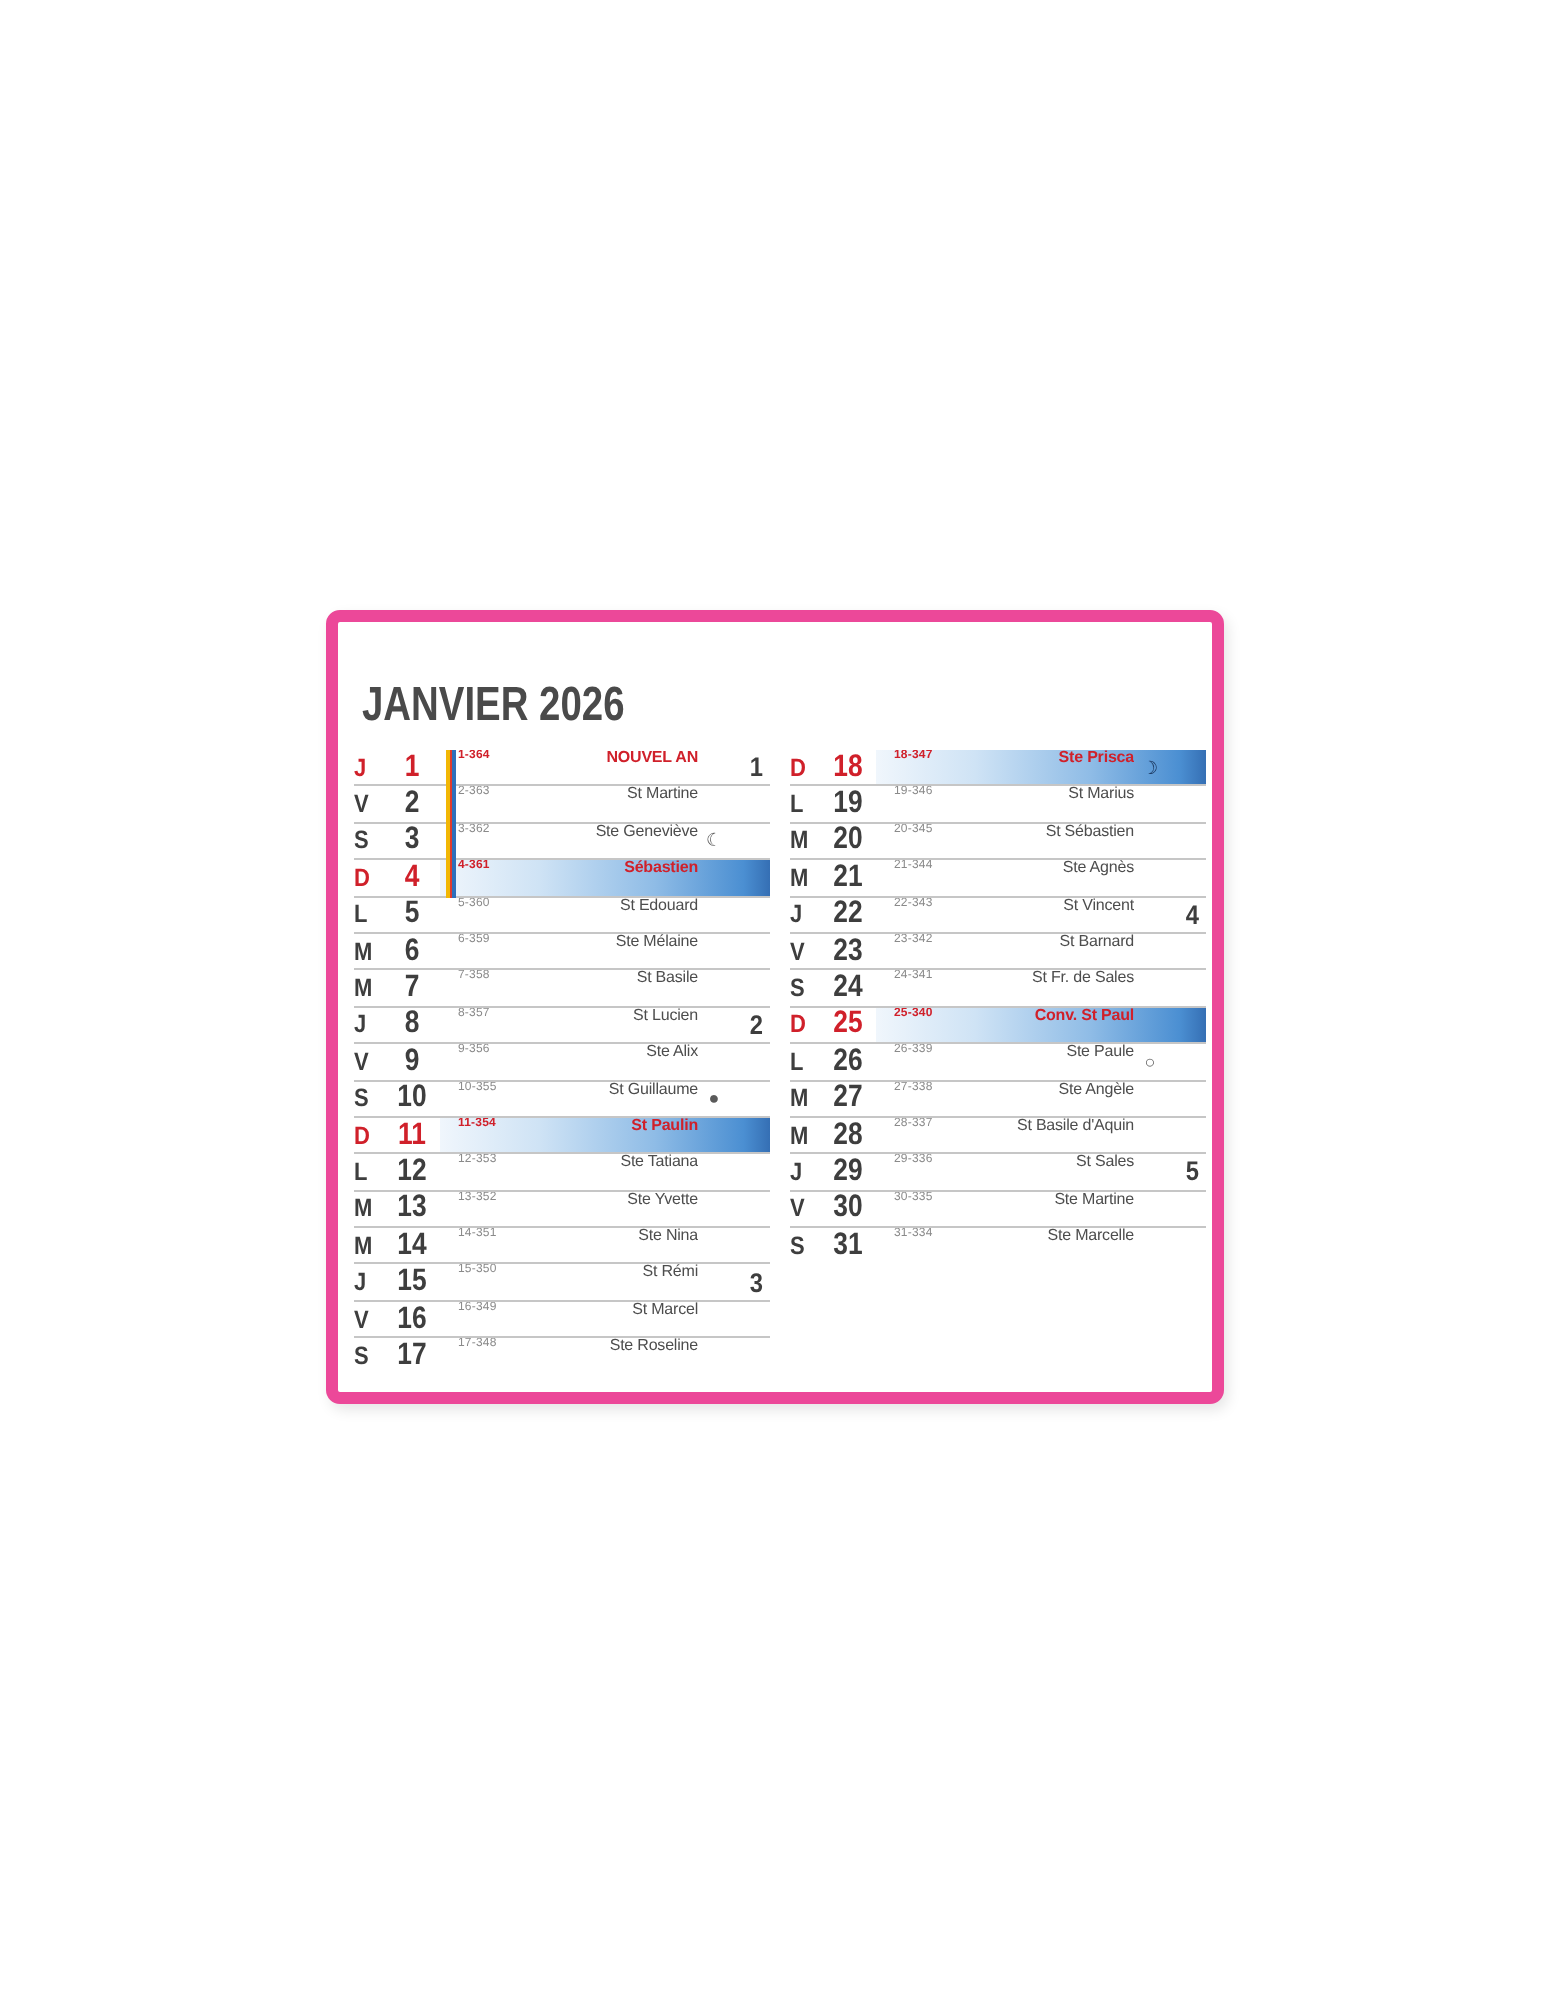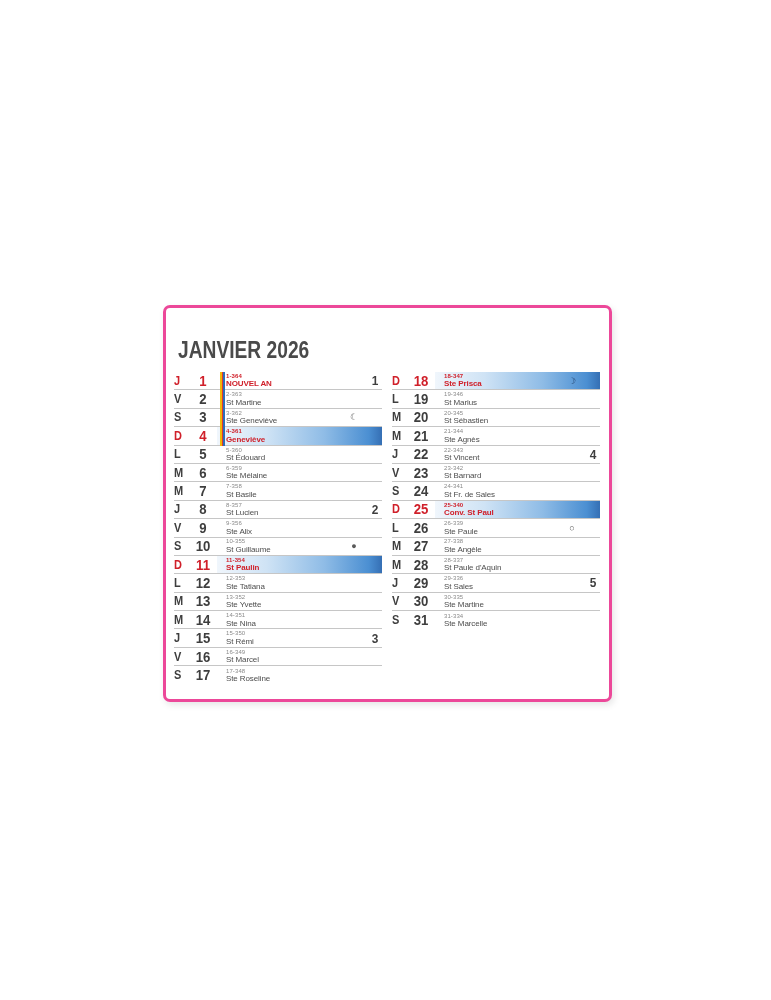--- a/index.html
+++ b/index.html
@@ -1,21 +1,21 @@
 <!DOCTYPE html>
 <html><head>
 <meta charset="utf-8">
 <style>
   * { box-sizing: border-box; margin: 0; padding: 0; }
   html,body { width:771px; height:1000px; background:#ffffff;
               font-family:"Liberation Sans", sans-serif; }
   .page { position:relative; width:771px; height:1000px; background:#fff; overflow:hidden; }
 
   .card { position:absolute; left:163px; top:305px; width:449px; height:397px;
-          background:#fff; border:3px solid #ec4899; border-radius:7px;
+          background:#fff; border:6px solid #ec4899; border-radius:7px;
           box-shadow:2px 3px 7px rgba(0,0,0,0.10); }
 
   .title { position:absolute; left:12px; top:28px; font-size:24px; font-weight:bold;
            color:#4a4a4a; letter-spacing:0px; white-space:nowrap;
            transform:scaleX(0.80); transform-origin:0 50%; }
 
   .cols { position:absolute; left:8px; top:64px; display:flex; gap:10px; }
   .col { position:relative; width:208px; }
 
   .row { position:relative; display:flex; align-items:stretch; height:18.4px;
@@ -24,21 +24,21 @@
 
   .hl { position:absolute; left:43px; right:0; top:0; bottom:0; z-index:0;
         background:linear-gradient(to right,#f0f6fc 0%, #cfe3f5 30%, #8fbce6 65%,
                    #4b8fd2 92%, #356fb4 100%); }
 
   .dl { width:15px; display:flex; align-items:center; font-weight:bold; font-size:12.5px;
         color:#3e3e3e; transform:scaleX(0.88); transform-origin:0 50%; z-index:1; }
   .dn { width:28px; display:flex; align-items:center; justify-content:center;
         font-weight:bold; font-size:15.5px; color:#3e3e3e;
         transform:scaleX(0.85); z-index:1; }
-  .ct { flex:1; display:flex; flex-direction:column; justify-content:center;
+  .ct { flex:1; display:flex; flex-direction:row; justify-content:space-between;
         padding-left:9px; line-height:1; gap:1.5px; z-index:1; overflow:hidden; }
   .doy { font-size:6px; color:#8a8a8a; letter-spacing:0.1px; }
   .saint { font-size:8px; color:#4d4d4d; letter-spacing:-0.1px; white-space:nowrap; }
   .moon { width:16px; display:flex; align-items:center; justify-content:center;
           font-size:9px; color:#5a5a5a; z-index:1; }
   .wk { width:20px; display:flex; align-items:center; justify-content:flex-end;
         padding-right:4px; font-weight:bold; font-size:13.5px; color:#3e3e3e;
         transform:scaleX(0.88); transform-origin:100% 50%; z-index:1; }
 
   .row.red .dl, .row.red .dn { color:#d0202a; }
@@ -89,21 +89,21 @@
     </div>
     <span class="moon">☾</span>
     <span class="wk"></span>
   </div>
           <div class="row red sunday">
     <span class="hl"></span>
     <span class="dl">D</span>
     <span class="dn">4</span>
     <div class="ct">
       <span class="doy">4-361</span>
-      <span class="saint">Geneviève</span>
+      <span class="saint">Sébastien</span>
     </div>
     <span class="moon"></span>
     <span class="wk"></span>
   </div>
           <div class="row">
 
     <span class="dl">L</span>
     <span class="dn">5</span>
     <div class="ct">
       <span class="doy">5-360</span>
@@ -360,21 +360,21 @@
     </div>
     <span class="moon"></span>
     <span class="wk"></span>
   </div>
           <div class="row">
 
     <span class="dl">M</span>
     <span class="dn">28</span>
     <div class="ct">
       <span class="doy">28-337</span>
-      <span class="saint">St Paule d'Aquin</span>
+      <span class="saint">St Basile d'Aquin</span>
     </div>
     <span class="moon"></span>
     <span class="wk"></span>
   </div>
           <div class="row">
 
     <span class="dl">J</span>
     <span class="dn">29</span>
     <div class="ct">
       <span class="doy">29-336</span>

